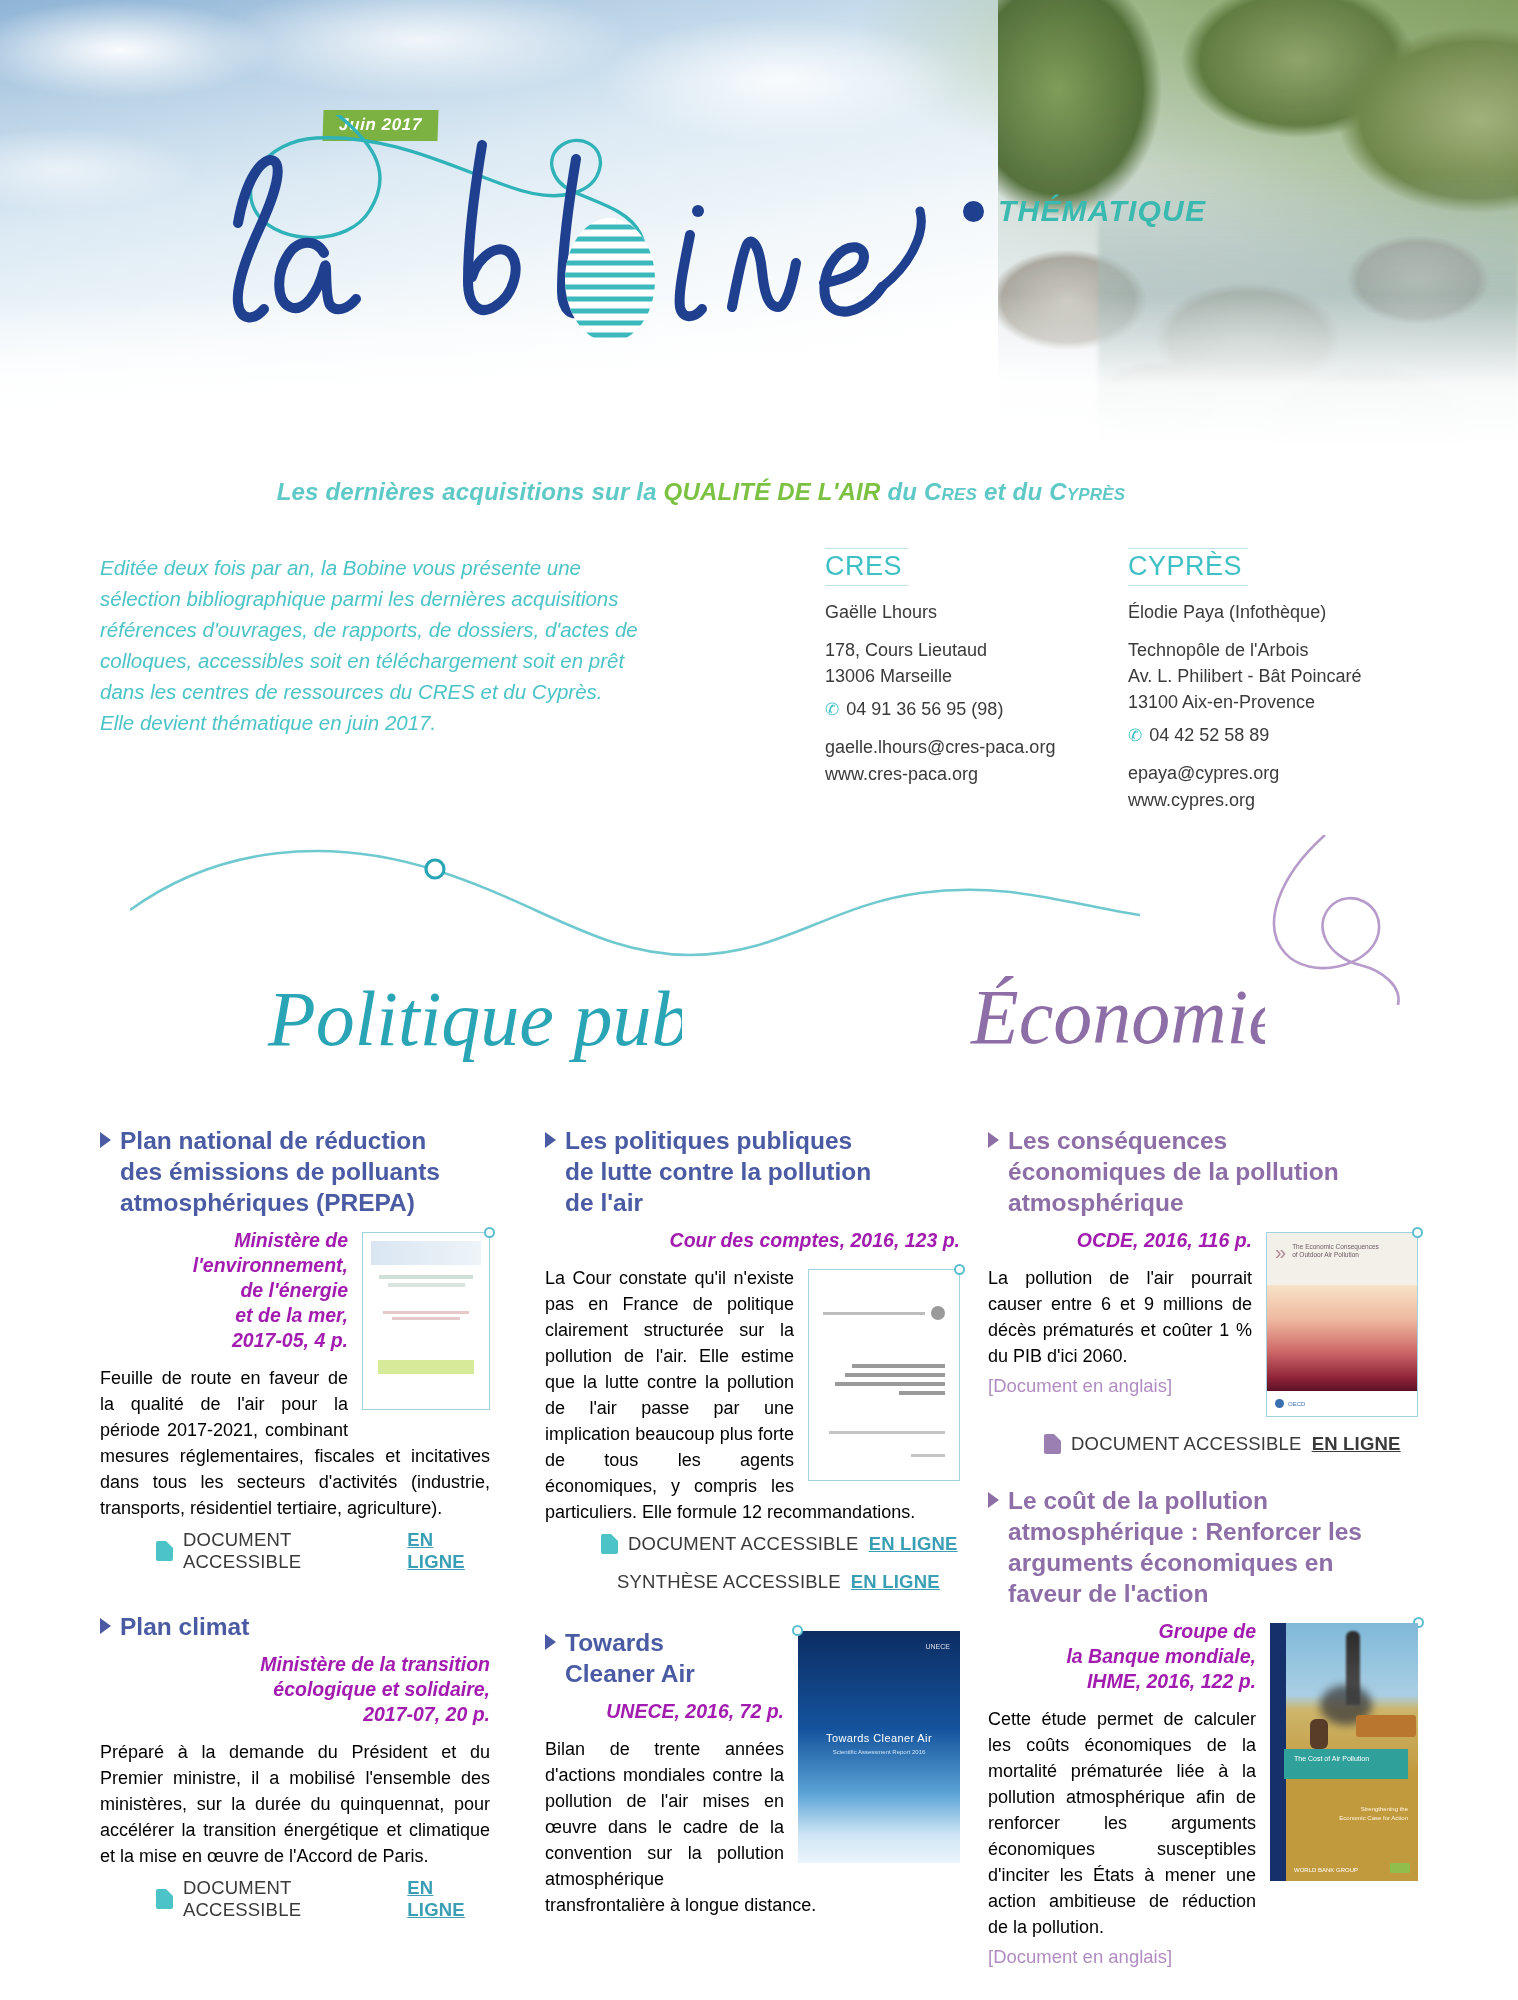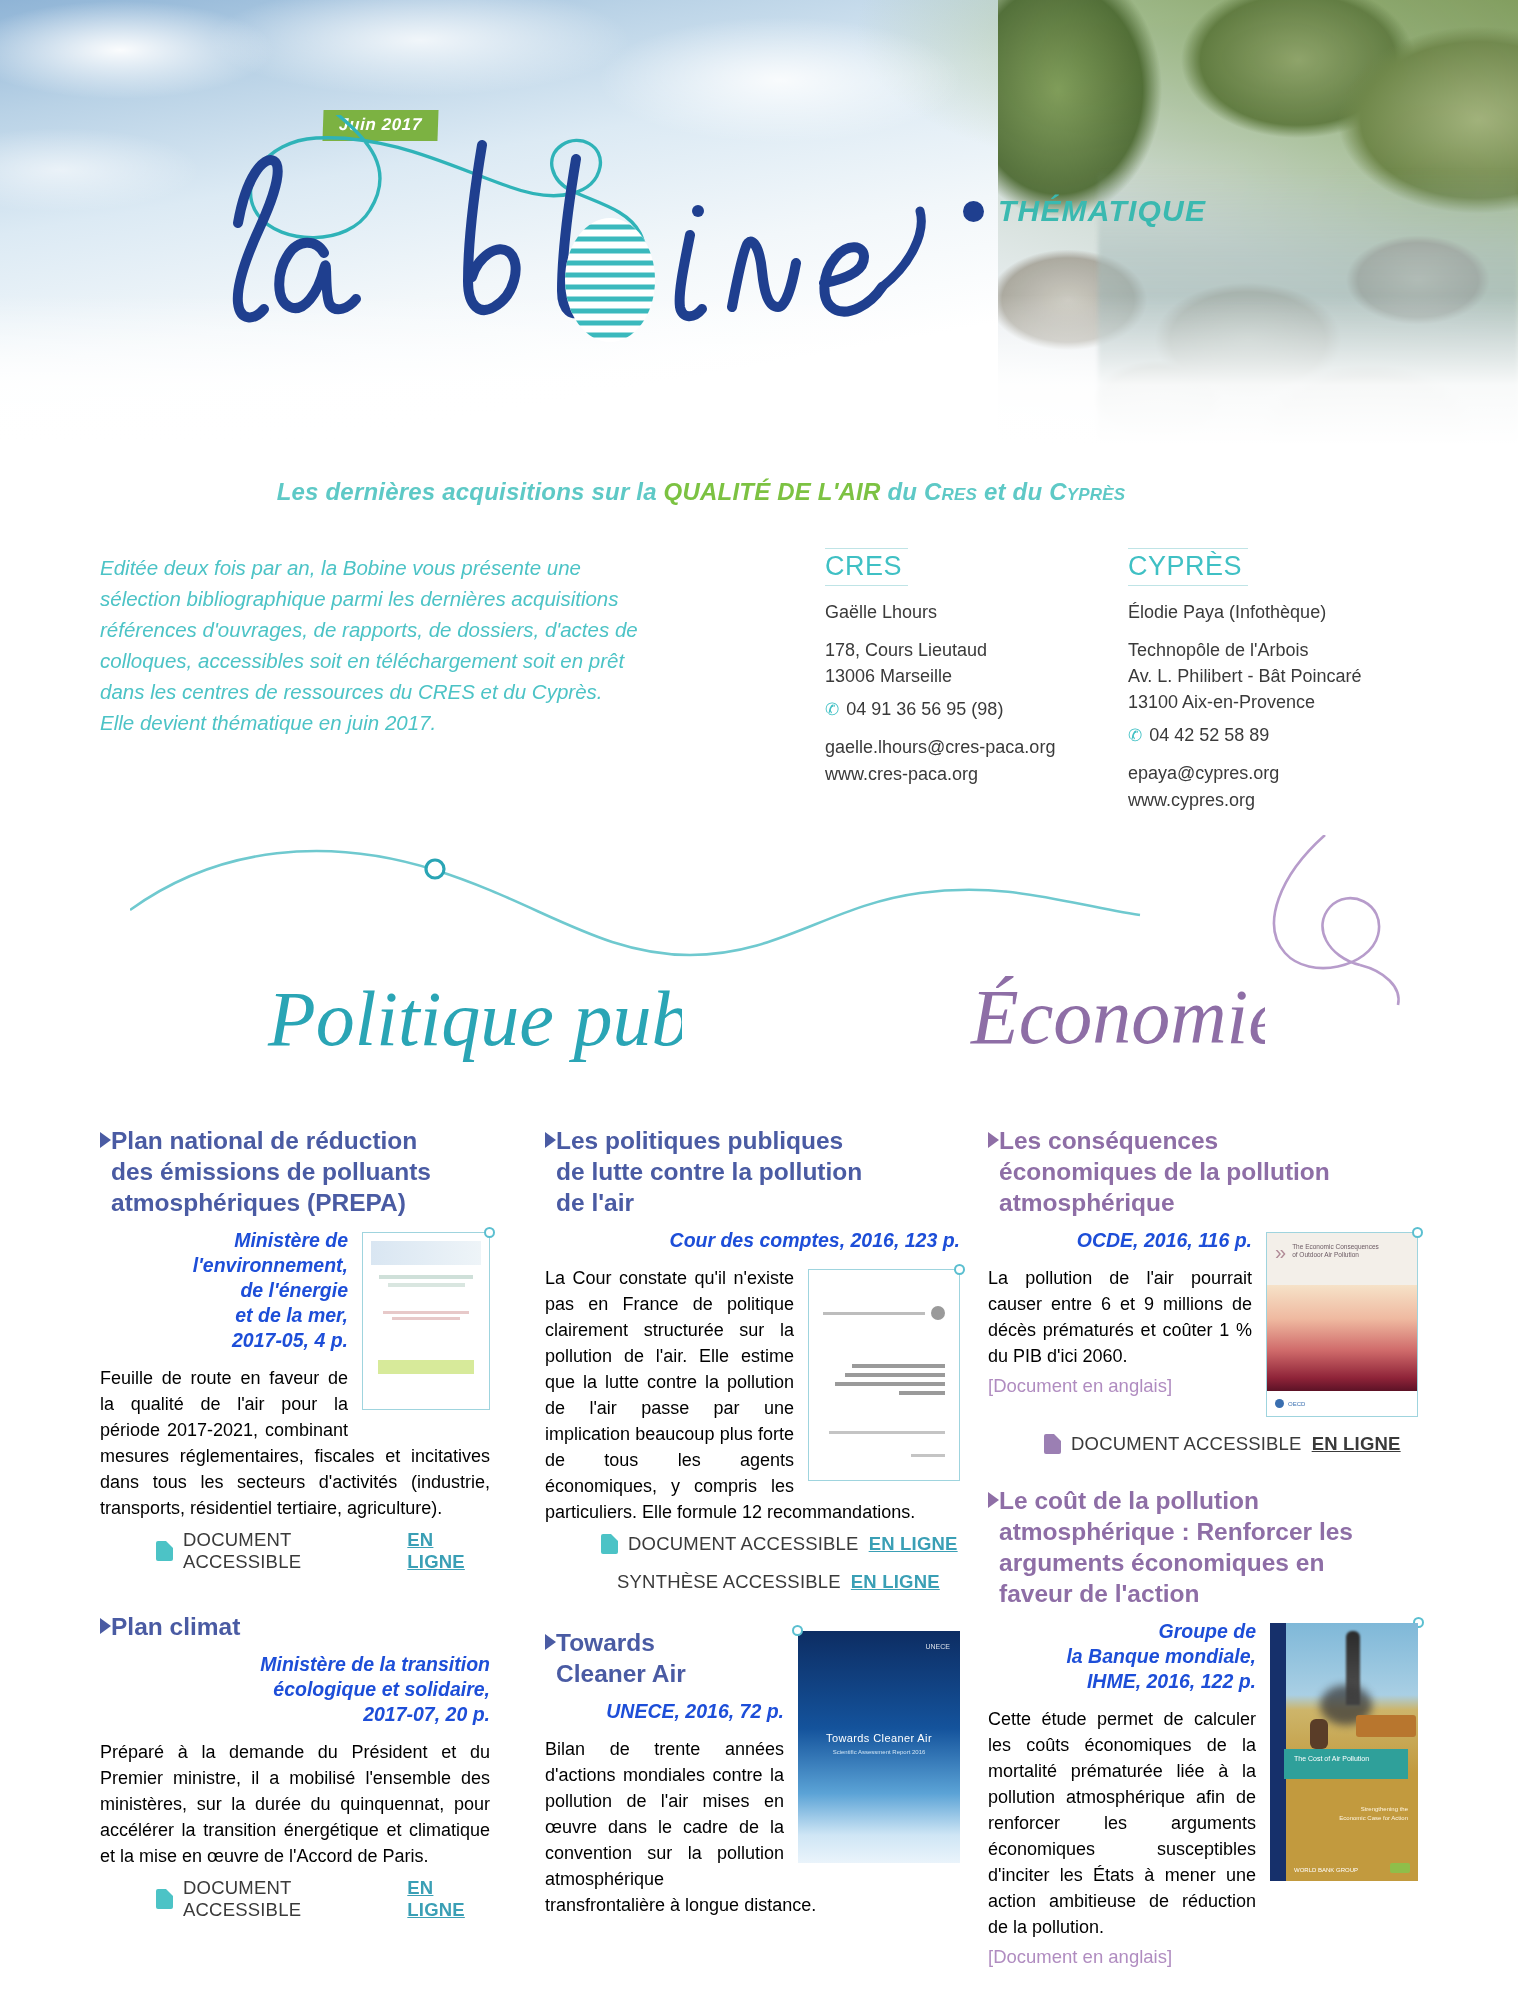--- a/index.html
+++ b/index.html
@@ -119,35 +119,35 @@
   .sect-title.pp { left:262px; top:965px; }
   .sect-title.eco { left:965px; top:955px; }
 
   
   .col { position:absolute; top:1125px; }
   .col.c1 { left:100px;  width:390px; }
   .col.c2 { left:545px;  width:415px; }
   .col.c3 { left:988px;  width:430px; }
 
   .art-title {
-    display:flex; align-items:flex-start;
+    display:flex; gap:9px; align-items:flex-start;
     font-size:24.5px; line-height:31px; font-weight:700;
     color:#4a5ba3; margin-bottom:10px;
   }
   .art-title .tri {
     flex:none; margin-top:7px;
     width:0;height:0;border-left:11px solid #4a5ba3;
     border-top:8px solid transparent;border-bottom:8px solid transparent;
   }
   .art-title.purple { color:#8e6ea6; }
   .art-title.purple .tri { border-left-color:#8e6ea6; }
 
   .ref {
     font-size:19.5px; line-height:25px; font-weight:800; font-style:italic;
-    color:#1d4ed8; text-align:right; margin-bottom:12px;
+    color:#a21caf; text-align:right; margin-bottom:12px;
   }
   .body-txt {
     font-size:18px; line-height:26px; color:#000000; text-align:justify;
   }
   .eng-note { font-size:18.5px; color:#b08cc0; margin-top:6px; }
 
   .cover { background:#fff; border:1px solid #9fd4de; position:relative; }
   .cover .pin {
     position:absolute; width:11px;height:11px;border-radius:50%;
     background:#fff;border:2px solid #5bbfd0; right:-6px; top:-6px;

